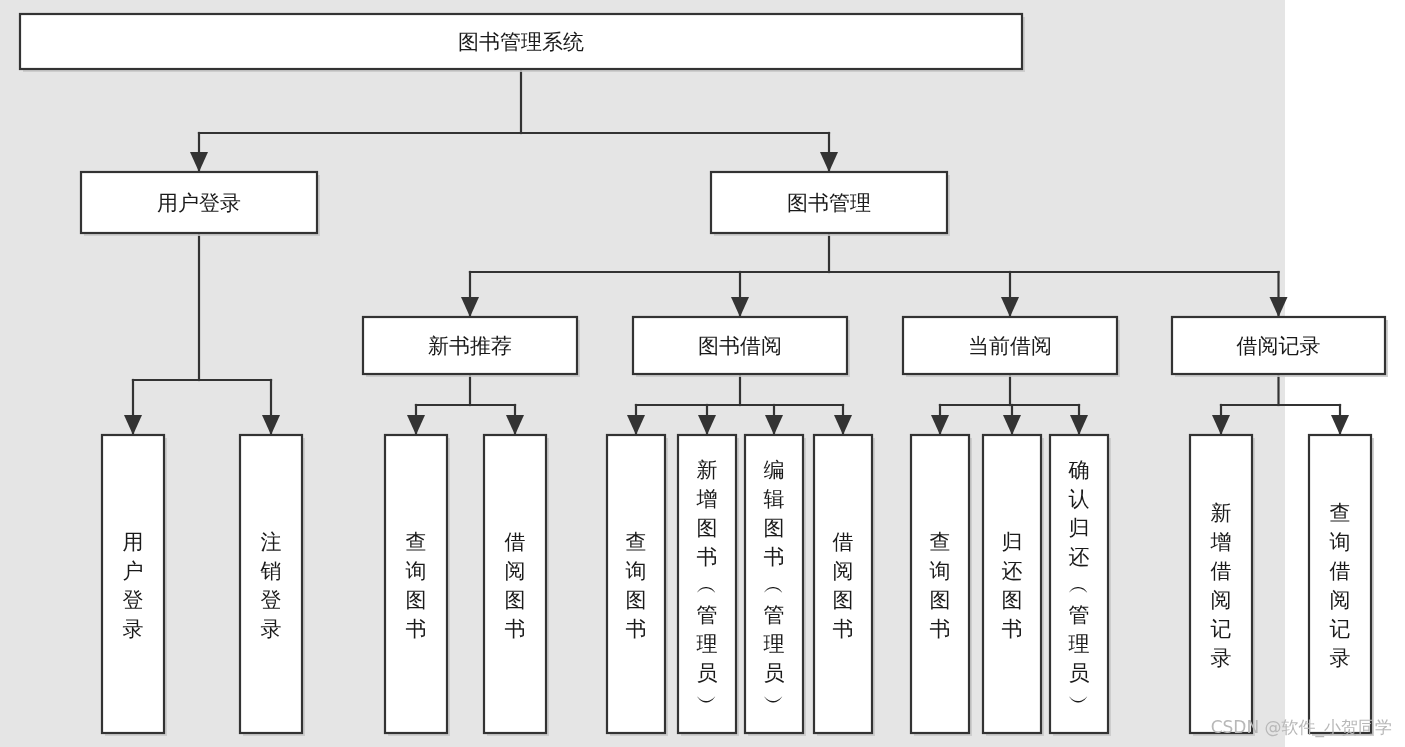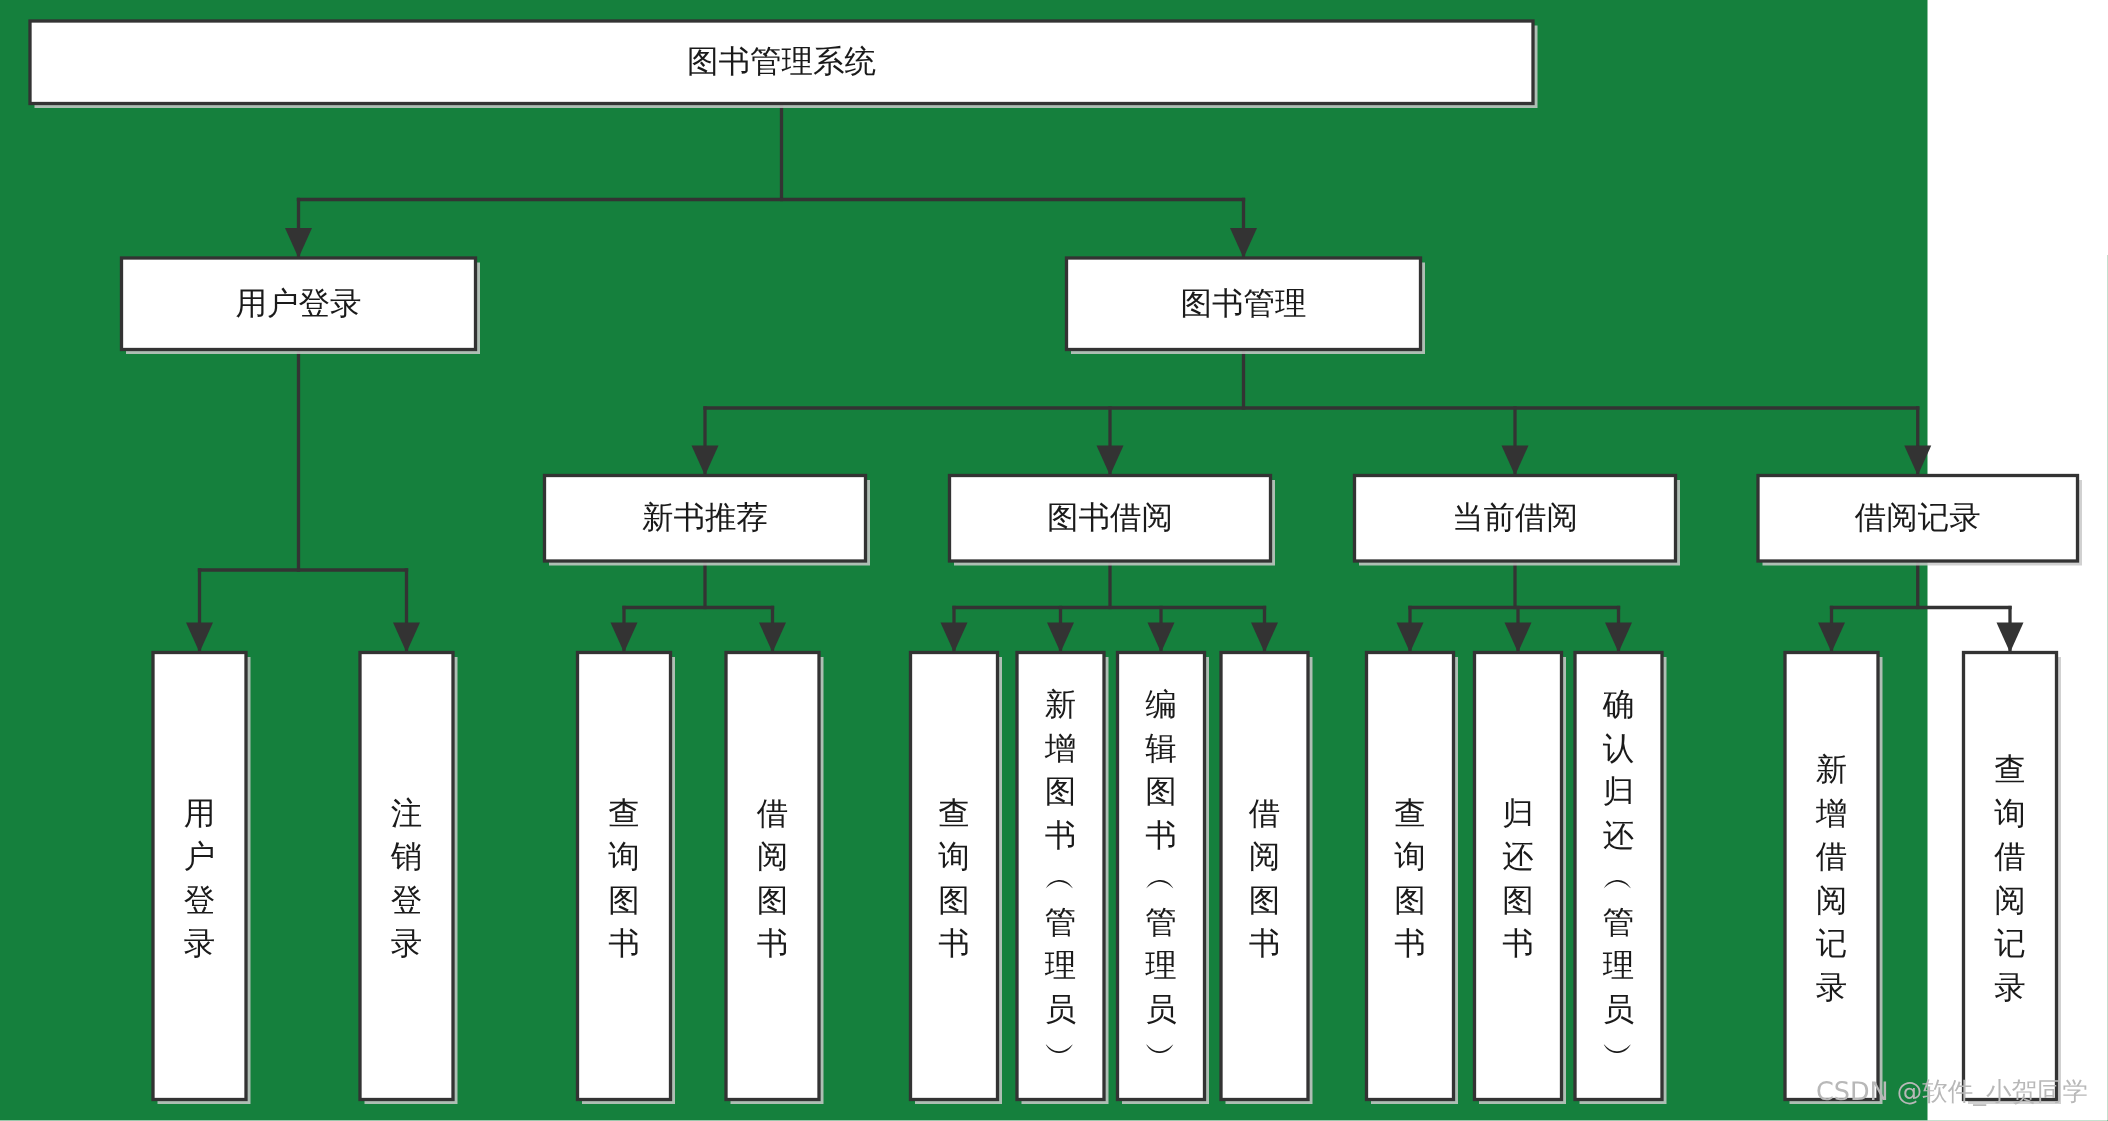--- a/index.html
+++ b/index.html
@@ -11,21 +11,21 @@
   body {
     font-family: "DejaVu Sans", "Liberation Sans", sans-serif;
     width: 1405px;
     height: 747px;
     overflow: hidden;
   }
   #diagram-root {
     position: relative;
     width: 1285px;
     height: 747px;
-    background: #15803d;
+    background: #e5e5e5;
   }
   svg#flowchart {
     display: block;
     width: 1405px;
     height: 747px;
   }
   .node-rect {
     fill: #ffffff;
     stroke: #333333;
     stroke-width: 2.2;

